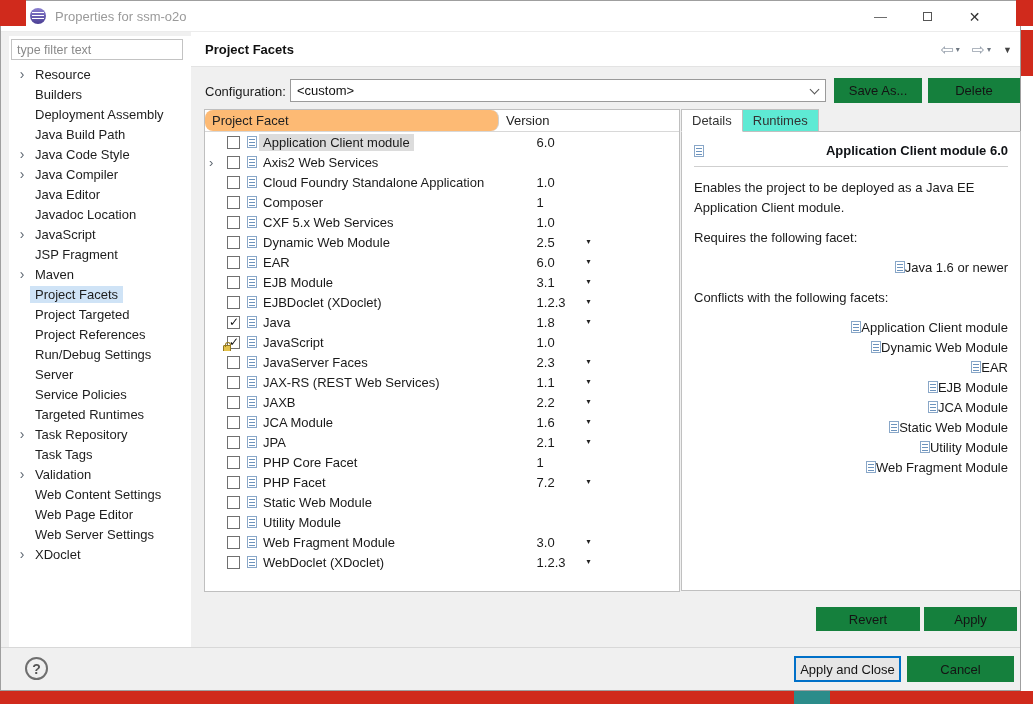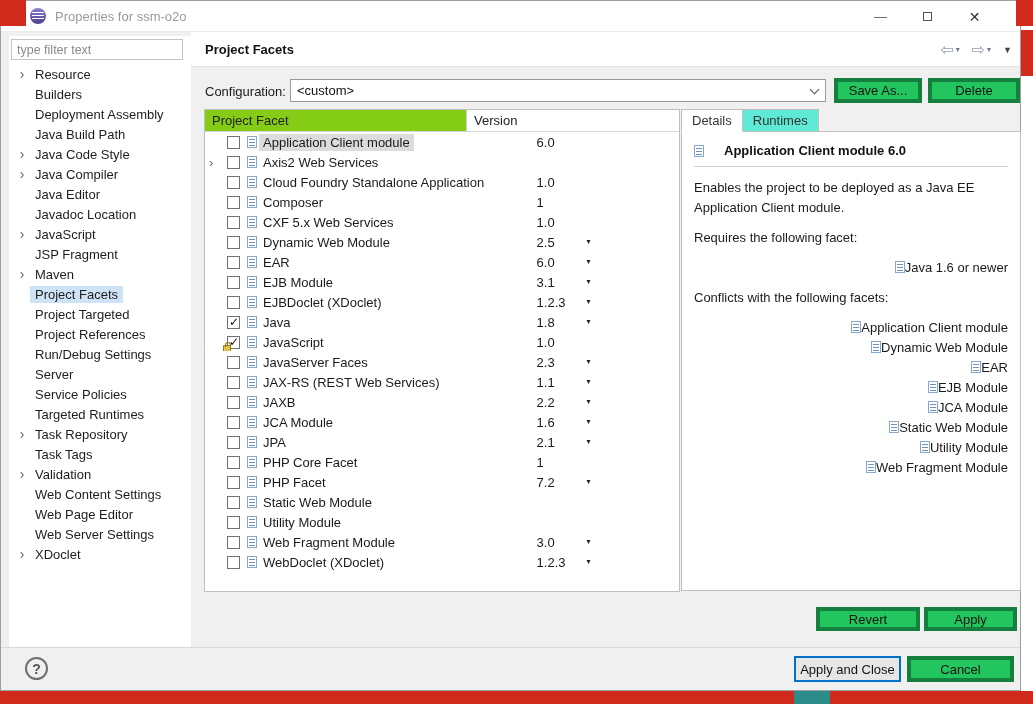--- a/index.html
+++ b/index.html
@@ -55,30 +55,30 @@
   .nav-menu-arrow { font-size:9px; color:#444; }
 
   
   .config-label { position:absolute; left:204px; top:83px; color:#1a1a1a; }
   .combo { position:absolute; left:289px; top:78px; width:536px; height:23px; background:#ffffff;
     border:1px solid #9a9a9a; display:flex; align-items:center; }
   .combo-value { padding-left:6px; color:#111; }
   .combo-arrow-zone { margin-left:auto; width:22px; height:100%; display:flex; align-items:center; justify-content:center; }
   .chev-down { width:7px; height:7px; border-right:1.5px solid #555; border-bottom:1.5px solid #555;
     transform:rotate(45deg); margin-top:-3px; }
-  .btn { font-family:inherit; font-size:13px; background:#22c55e; border:4px solid #15803d; color:#141414; cursor:default; }
+  .btn { font-family:inherit; font-size:13px; background:#15803d; border:1px solid #15803d; color:#141414; cursor:default; }
   .save-as-btn { position:absolute; left:833px; top:77px; width:88px; height:25px; }
   .delete-btn  { position:absolute; left:927px; top:77px; width:92px; height:25px; }
 
   
   .facet-table { position:absolute; left:203px; top:108px; width:476px; height:483px;
     background:#ffffff; border:1px solid #bfbfbf; }
   .table-header { height:22px; display:flex; border-bottom:1px solid #d8d8d8; }
   .th { padding:3px 7px; color:#222; white-space:nowrap; overflow:hidden; }
-  .th1 { width:262px; background:#84cc16; border-right:1px solid #cfcfcf; }
+  .th1 { width:294px; background:#fdba74; border-right:1px solid #cfcfcf;border-radius:8px; }
   .th2 { flex:1; background:#ffffff; }
   .facet-row { height:20px; display:flex; align-items:center; }
   .facet-left { display:flex; align-items:center; width:326px; overflow:hidden; }
   .row-chevron { width:13px; padding-left:4px; color:#5d6670; font-size:13px; line-height:13px; flex:0 0 auto; }
   .cb-wrap { width:13px; height:13px; margin-left:9px; position:relative; flex:0 0 auto; }
   .checkbox { width:13px; height:13px; border:1px solid #707070; background:#fff; display:block; position:relative; }
   .checkbox.checked::after { content:"✓"; position:absolute; left:1px; top:-2px; font-size:12px; color:#111; }
   .lock { position:absolute; left:-4px; bottom:-3px; width:8px; height:7px; background:#e3c24a;
     border:1px solid #93781f; border-radius:1px; }
   .lock::before { content:""; position:absolute; left:1px; top:-4px; width:4px; height:4px;
@@ -92,21 +92,21 @@
   .facet-version { width:150px; position:relative; padding-left:7px; height:20px; display:flex; align-items:center; }
   .ver-arrow { position:absolute; left:57px; top:5px; font-size:8px; color:#222; }
 
   
   .details-tabs { position:absolute; left:680px; top:108px; z-index:3; }
   .tab { display:inline-block; height:23px; line-height:22px; padding:0 10px;
     border:1px solid #c0c0c0; background:#5eead4; color:#333; margin-right:-1px; position:relative; }
   .tab.active { background:#ffffff; border-bottom:1px solid #ffffff; z-index:4; }
   .details-panel { position:absolute; left:680px; top:130px; width:340px; height:460px;
     background:#ffffff; border:1px solid #c0c0c0; padding:11px 12px; z-index:1; }
-  .dp-title { display:flex; align-items:center; gap:20px; }
+  .dp-title { display:flex; align-items:center; gap:20px;justify-content:space-between; }
   .dp-title-text { font-weight:bold; color:#0f1216; }
   .dp-rule { border-top:1px solid #cfcfcf; margin:8px 0 11px; }
   .dp-desc { line-height:1.5; color:#1c1c1c; margin-bottom:13px; }
   .dp-heading { margin:13px 0 12px; color:#1c1c1c; }
   .dp-list { padding-left:10px; }
   .dp-item { display:flex; align-items:center; height:20px;justify-content:flex-end; }
   .dp-item-label { white-space:nowrap; }
 
   
   .revert-btn { position:absolute; right:100px; top:606px; width:104px; height:24px; }

